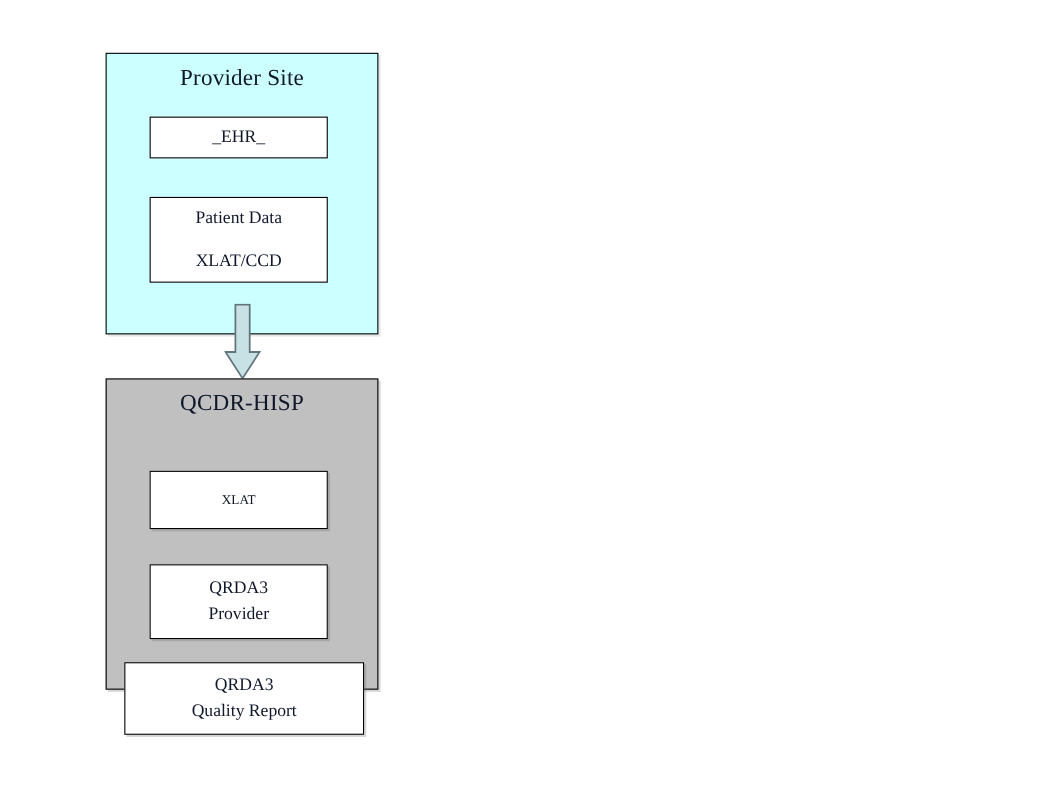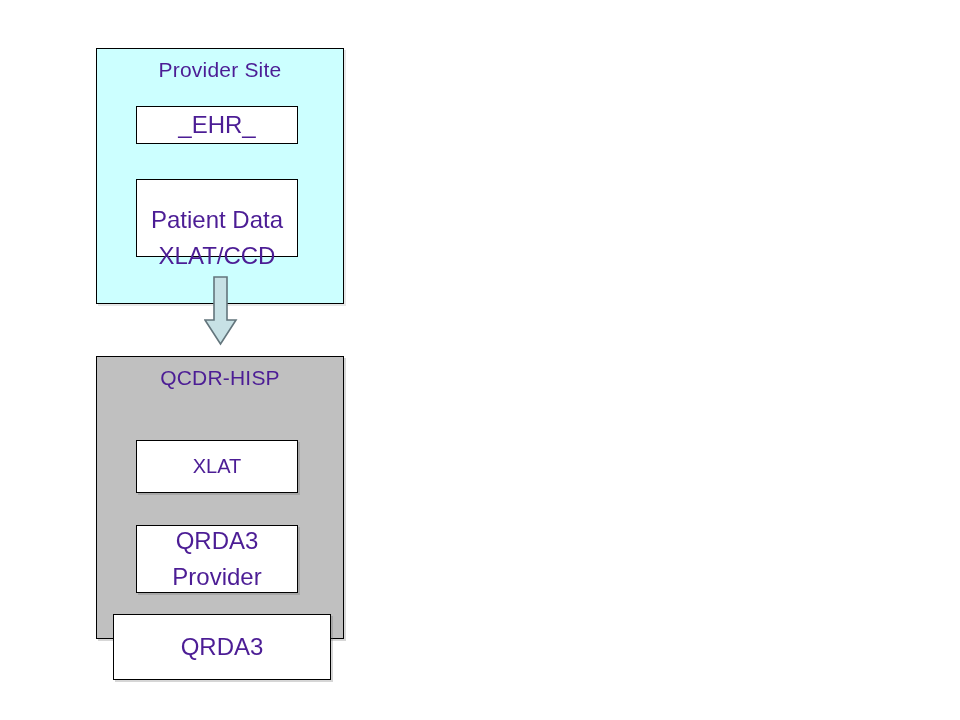--- a/index.html
+++ b/index.html
@@ -5,22 +5,22 @@
   html, body {
     margin: 0;
     padding: 0;
     background: #ffffff;
   }
   .canvas {
     position: relative;
     width: 960px;
     height: 720px;
     background: #ffffff;
-    font-family: Liberation Sans, sans-serif;
-    color: #4c1d95;
+    font-family: Liberation Serif, serif;
+    color: #0f172a;
     overflow: hidden;
   }
   .group {
     position: absolute;
     border: 1px solid #000000;
     box-sizing: border-box;
   }
   .group-provider {
     left: 96px;
     top: 48px;
@@ -29,64 +29,63 @@
     background: #ccffff;
     box-shadow: 2px 2px 0 rgba(160,160,160,0.25);
   }
   .group-qcdr {
     left: 96px;
     top: 344px;
     width: 248px;
     height: 283px;
     background: #c0c0c0;
     box-shadow: 2px 2px 0 rgba(140,140,140,0.35);
-    margin-top: 12px;
   }
   .group-title {
     position: absolute;
     left: 0;
     top: 9px;
     width: 100%;
     text-align: center;
     font-size: 21px;
     letter-spacing: 0.2px;
   }
   .node {
     position: absolute;
     background: #ffffff;
     border: 1px solid #000000;
     box-sizing: border-box;
     display: flex;
     flex-direction: column;
     align-items: center;
     justify-content: center;
     text-align: center;
-    font-size: 24px;
+    font-size: 16px;
     line-height: 1.5;
   }
   .node-ehr {
     left: 39px;
     top: 57px;
     width: 162px;
     height: 38px;
   }
   .node-patient {
     left: 39px;
     top: 130px;
     width: 162px;
     height: 78px;
     justify-content: space-between;
-    padding: 22px 0 6px 0;
+    padding: 7px 0 6px 0;
   }
   .node-xlat {
     left: 39px;
     top: 83px;
     width: 162px;
     height: 53px;
-    font-size: 20px;
+    font-size: 12px;
     line-height: 1.55;
     box-shadow: 2px 2px 0 rgba(90,90,90,0.25);
     text-align: center;
   }
   .node-generator {
     left: 39px;
     top: 168px;
     width: 162px;
     height: 68px;
     box-shadow: 2px 2px 0 rgba(90,90,90,0.25);
@@ -135,16 +134,17 @@
       <span>XLAT</span>
     </div>
 
     <div class="node node-generator">
       <span>QRDA3</span>
       <span>Provider</span>
     </div>
 
     <div class="node node-report">
       <span>QRDA3</span>
+      <span>Quality Report</span>
     </div>
   </div>
 
 </div>
 
 </body></html>

